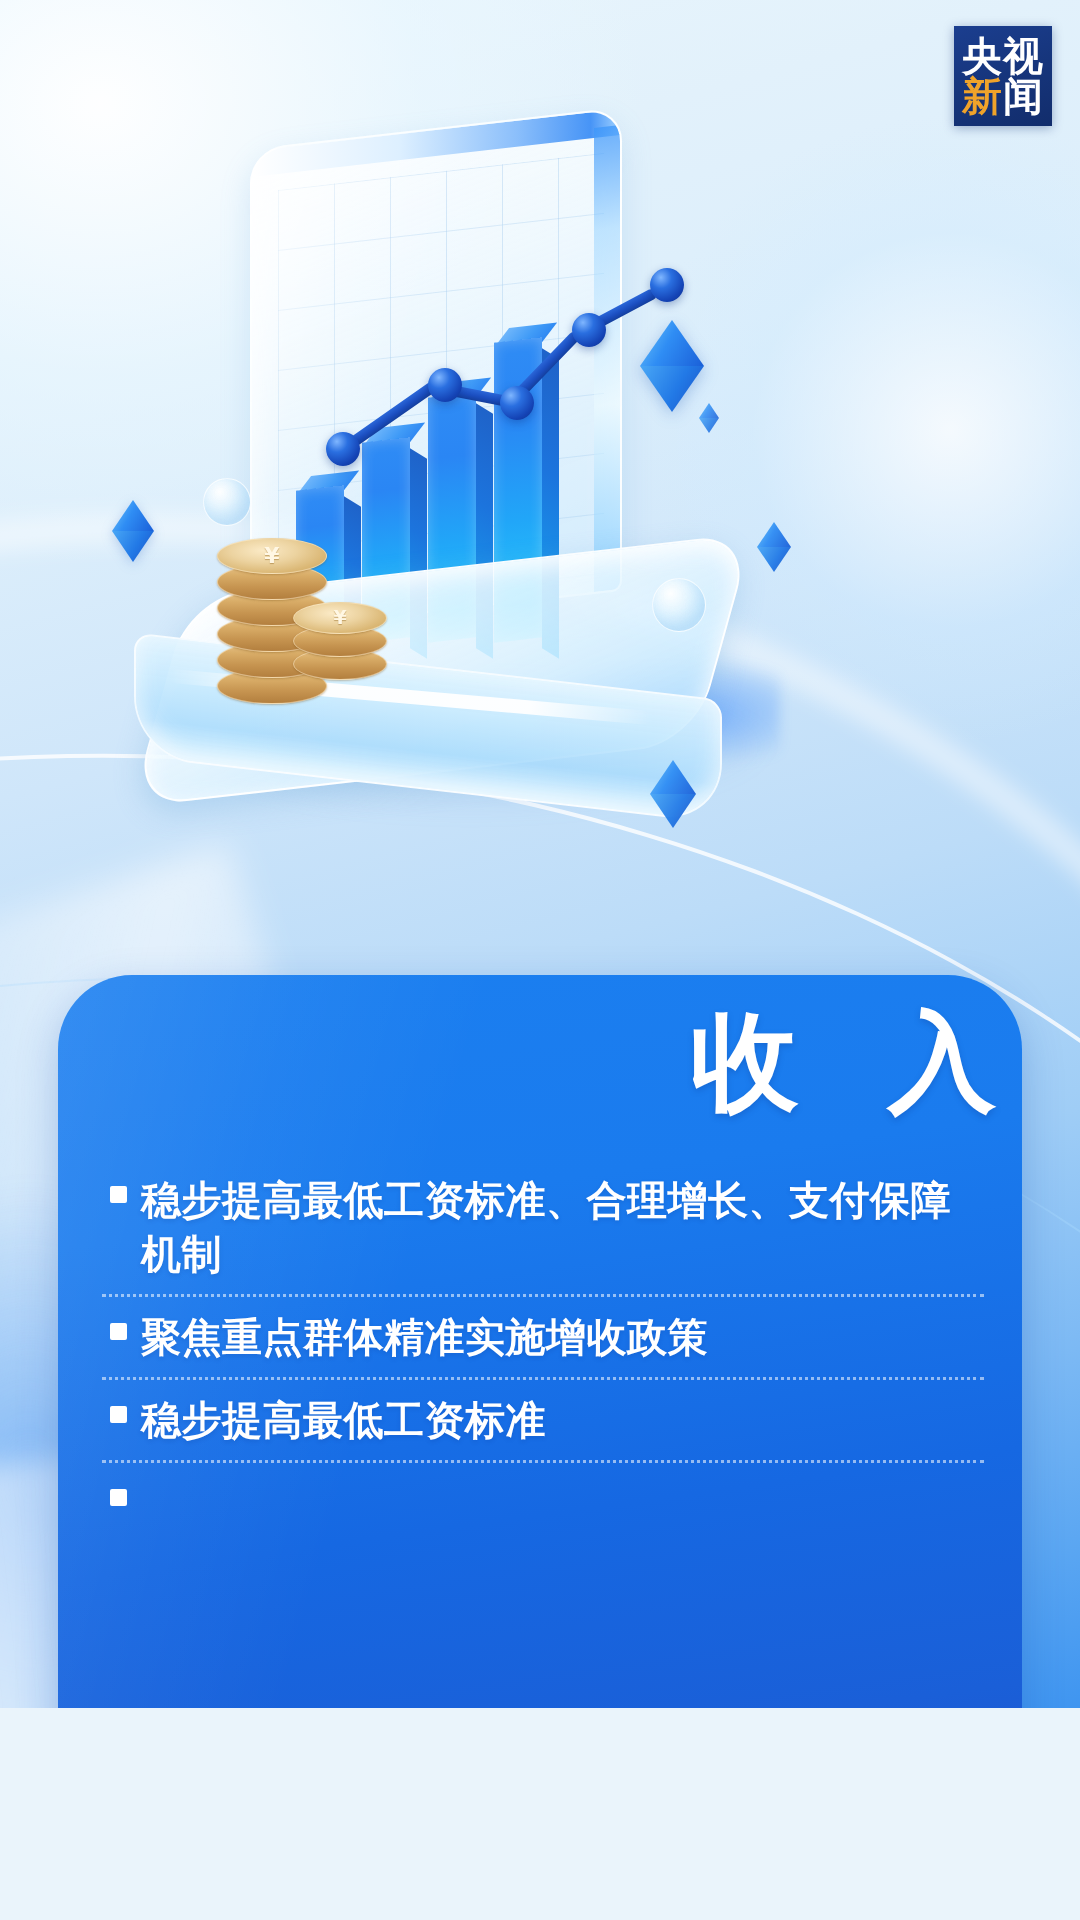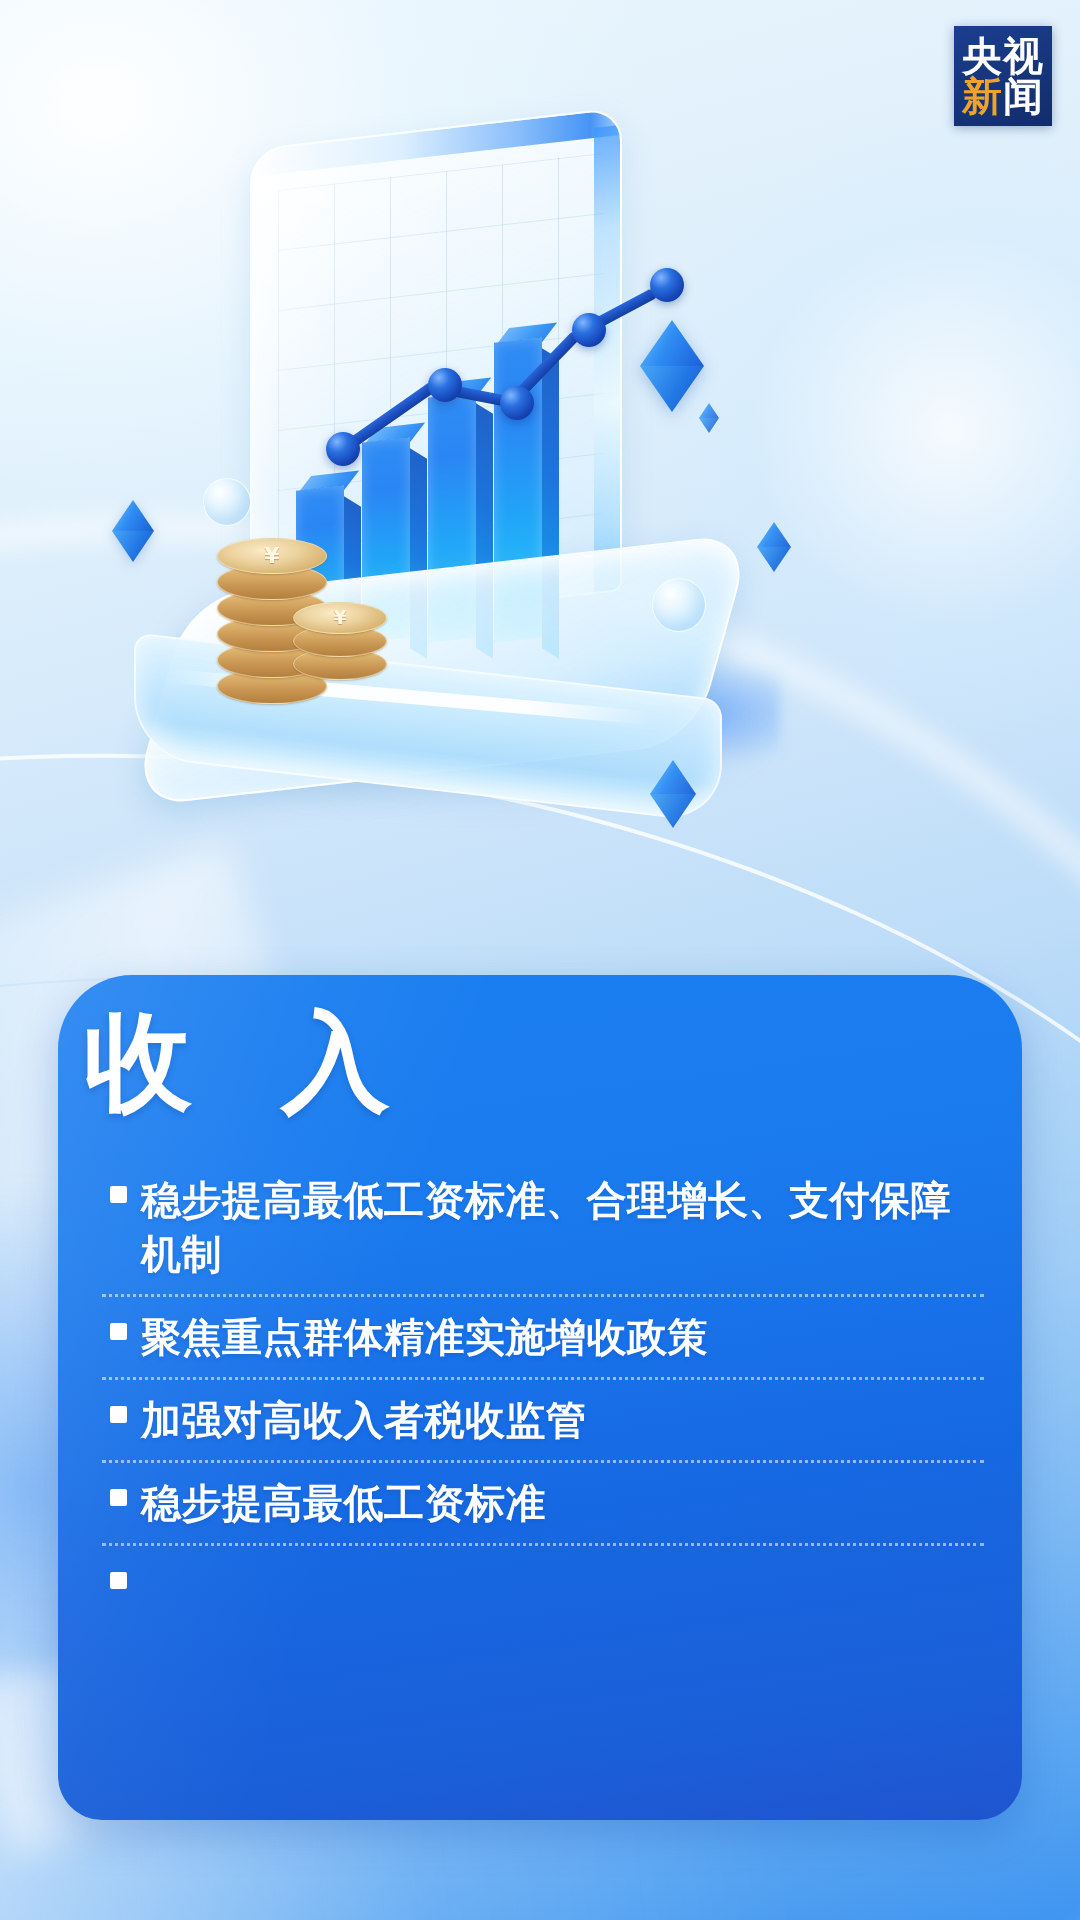--- a/index.html
+++ b/index.html
@@ -1,21 +1,21 @@
 <!DOCTYPE html>
 <html><head>
 <meta charset="utf-8">
 <style>
   html,body{margin:0;padding:0;}
   body{
     width:1080px;height:1920px;overflow:hidden;
     font-family:"Liberation Sans","DejaVu Sans",sans-serif;
     background:#eaf4fb;
   }
-  .poster{position:relative;width:1080px;height:1920px;overflow:hidden;text-decoration:underline;}
+  .poster{position:relative;width:1080px;height:1708px;overflow:hidden;text-decoration:underline;}
 
   
   .bg-base{
     position:absolute;inset:0;
     background:
       linear-gradient(165deg,#eaf6fd 0%,#e2f1fb 14%,#dceefb 26%,#cfe6fa 40%,#bcdcf8 55%,#9fcdf6 70%,#7cb9f4 82%,#5aa6f2 92%,#3f95f0 100%);
   }
   .bg-glow-tl{
     position:absolute;left:-260px;top:-200px;width:900px;height:760px;
     background:radial-gradient(ellipse at 40% 40%, rgba(255,255,255,.95) 0%, rgba(235,248,255,.6) 42%, rgba(235,248,255,0) 72%);
@@ -226,21 +226,21 @@
     background:linear-gradient(172deg,#1b7ff0 0%,#1a7bee 28%,#1668e2 62%,#1a5fd8 86%,#1f55cf 100%);
     box-shadow:0 14px 40px rgba(20,80,180,.28);
     overflow:hidden;
   }
   .card-sheen{
     position:absolute;left:-120px;top:-60px;width:560px;height:1000px;
     background:linear-gradient(100deg, rgba(255,255,255,.14) 0%, rgba(255,255,255,.04) 45%, rgba(255,255,255,0) 70%);
     transform:rotate(6deg);
   }
   .card-title{
-    position:absolute;left:0;right:0;top:22px;text-align:left;
+    position:absolute;left:0;right:0;top:22px;text-align:right;
     font-family:"DejaVu Sans","Liberation Sans",sans-serif;
     font-size:108px;font-weight:700;color:#ffffff;letter-spacing:26px;
     text-indent:26px;line-height:130px;
     text-shadow:0 3px 6px rgba(10,50,140,.25);
   }
   .list{
     position:absolute;left:44px;right:38px;top:185px;
   }
   .item{
     display:flex;align-items:flex-start;
@@ -394,25 +394,21 @@
       <div class="item">
         <span class="bullet"></span>
         <span class="item-text">稳步提高最低工资标准、合理增长、支付保障机制</span>
       </div>
       <div class="item">
         <span class="bullet"></span>
         <span class="item-text">聚焦重点群体精准实施增收政策</span>
       </div>
       <div class="item">
         <span class="bullet"></span>
-        <span class="item-text">加强对高收入者税收监管</span>
+        <span class="item-text">稳步提高最低工资标准</span>
       </div>
       <div class="item">
         <span class="bullet"></span>
-        <span class="item-text">稳步提高最低工资标准</span>
-      </div>
-      <div class="item">
-        <span class="bullet"></span>
       </div>
     </div>
   </div>
 
 </div>
 
 </body></html>

